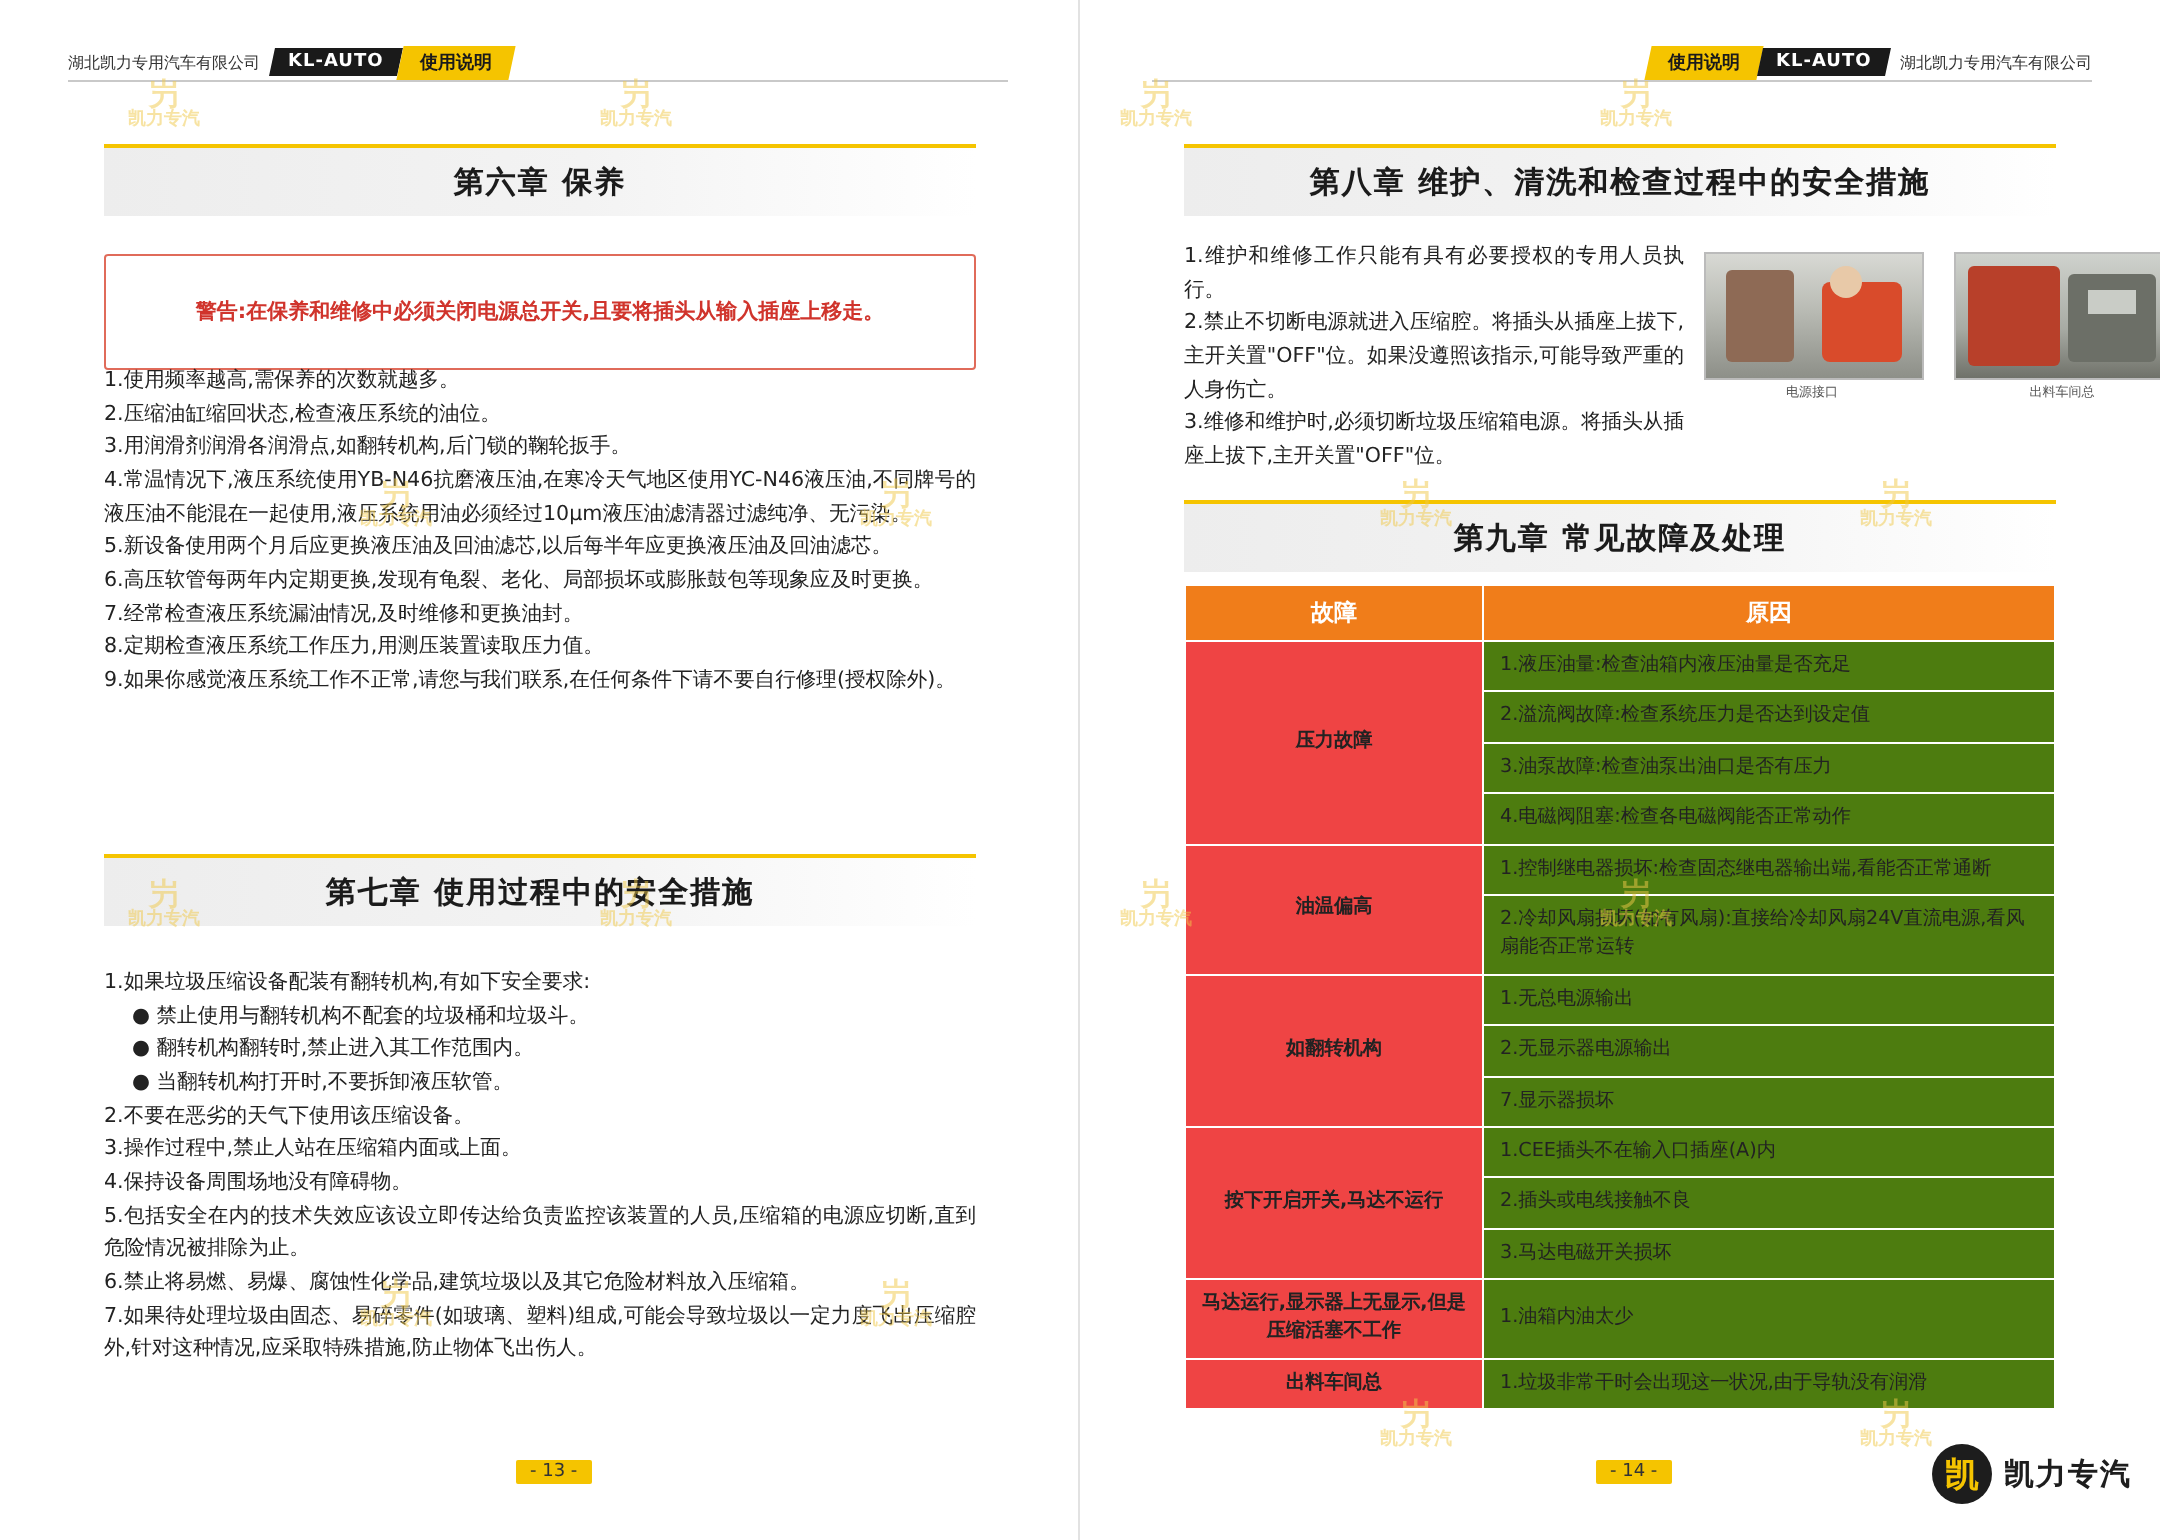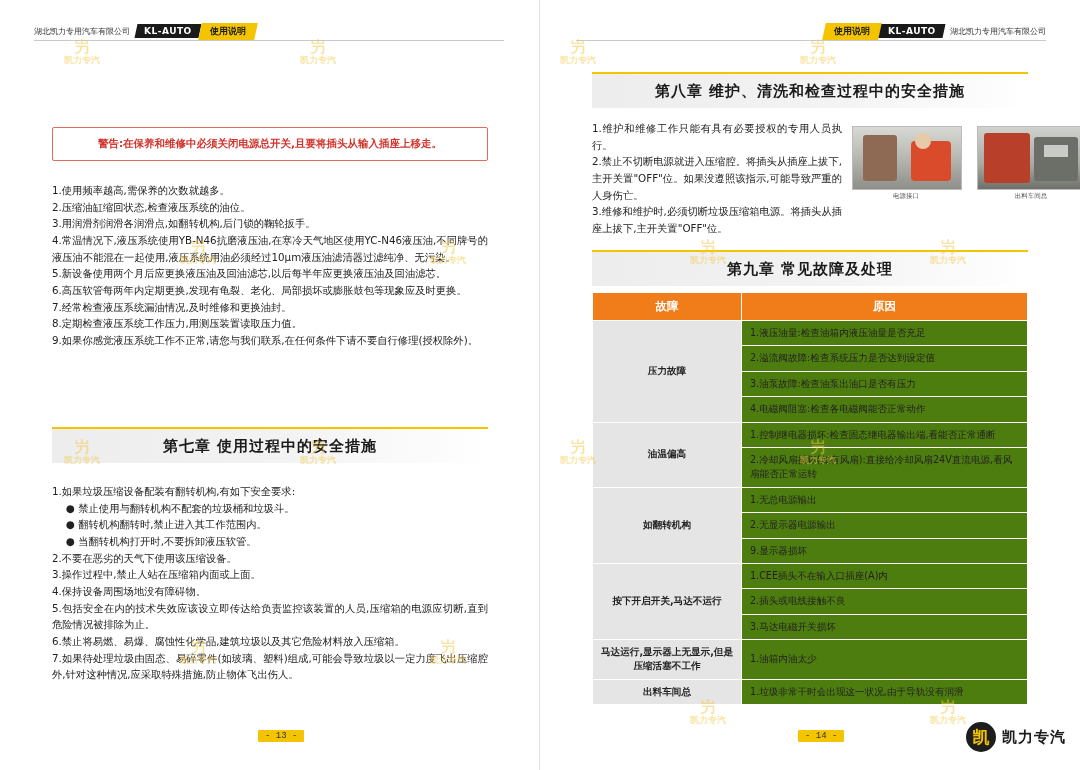--- a/index.html
+++ b/index.html
@@ -50,21 +50,21 @@
     display:flex;align-items:center;justify-content:center;
   }
   .chap span{
     font-size:15px;font-weight:bold;color:#1b1b1b;letter-spacing:1px;
   }
   .chap.right-col{left:592px;width:436px;}
 
   .warn{
     position:absolute;left:52px;width:436px;
     border:1px solid #e06b5a;border-radius:2px;
-    padding:9px 10px;box-sizing:border-box;
+    padding:21px 10px;box-sizing:border-box;
     color:#d0342c;font-size:10.5px;font-weight:bold;text-align:center;
   }
 
   .body-txt{
     position:absolute;font-size:10.3px;line-height:1.62;color:#222;
     text-align:justify;
   }
   .body-txt p{margin:0;}
   .body-txt p.ind{padding-left:14px;}
 
@@ -85,27 +85,27 @@
   }
   table.faults th{
     background:#f07d1a;color:#fff;font-size:11.5px;font-weight:bold;
     padding:6px 4px;border:1px solid #ffffff;
   }
   table.faults td{
     border:1px solid #ffffff;padding:5px 8px;vertical-align:middle;
     line-height:1.5;
   }
   td.cat{
-    background:#e5e5e5;text-align:center;font-weight:bold;width:132px;color:#222;
+    background:#ef4444;text-align:center;font-weight:bold;width:132px;color:#222;
   }
   td.cause{background:#4d7c0f;color:#222;}
 
   .pagenum{
     position:absolute;bottom:28px;font-size:9px;color:#333;
-    background:#f5c400;padding:1px 7px;border-radius:1px;font-family:Liberation Mono, monospace;
+    background:#f5c400;padding:1px 7px;border-radius:1px;
   }
 
   
   .wm{
     position:absolute;color:#f0c94a;opacity:.5;font-size:9px;font-weight:bold;
     pointer-events:none;text-align:center;line-height:1.05;
   }
   .wm .big{font-size:15px;display:block;}
 
   
@@ -125,20 +125,23 @@
 
   <div class="sheet left">
 
     <div class="hdr" style="left:34px;">
       <span class="cn">湖北凯力专用汽车有限公司</span>
       <span class="tag-black skew" style="margin-left:6px;"><span>KL-AUTO</span></span>
       <span class="tag-yellow skew"><span>使用说明</span></span>
     </div>
     <div class="line" style="position:absolute;left:34px;top:40px;width:470px;height:1px;background:#c9c9c9;"></div>
 
+    <div class="chap" style="top:72px;">
+      <span>第六章  保养</span>
+    </div>
 
     <div class="warn" style="top:127px;">
       <span>警告:在保养和维修中必须关闭电源总开关,且要将插头从输入插座上移走。</span>
     </div>
 
     <div class="body-txt" style="left:52px;top:182px;width:436px;">
       <p>1.使用频率越高,需保养的次数就越多。</p>
       <p>2.压缩油缸缩回状态,检查液压系统的油位。</p>
       <p>3.用润滑剂润滑各润滑点,如翻转机构,后门锁的鞠轮扳手。</p>
       <p>4.常温情况下,液压系统使用YB-N46抗磨液压油,在寒冷天气地区使用YC-N46液压油,不同牌号的液压油不能混在一起使用,液压系统用油必须经过10μm液压油滤清器过滤纯净、无污染。</p>
@@ -243,21 +246,21 @@
           </tr>
 
         <tr>
           <td class="cat" rowspan="3">如翻转机构</td>
           <td class="cause">1.无总电源输出</td>
         </tr>
         <tr>
             <td class="cause">2.无显示器电源输出</td>
           </tr>
         <tr>
-            <td class="cause">9.显示器损坏</td>
+            <td class="cause">7.显示器损坏</td>
           </tr>
 
         <tr>
           <td class="cat" rowspan="3">按下开启开关,马达不运行</td>
           <td class="cause">1.CEE插头不在输入口插座(A)内</td>
         </tr>
         <tr>
             <td class="cause">2.插头或电线接触不良</td>
           </tr>
         <tr>

